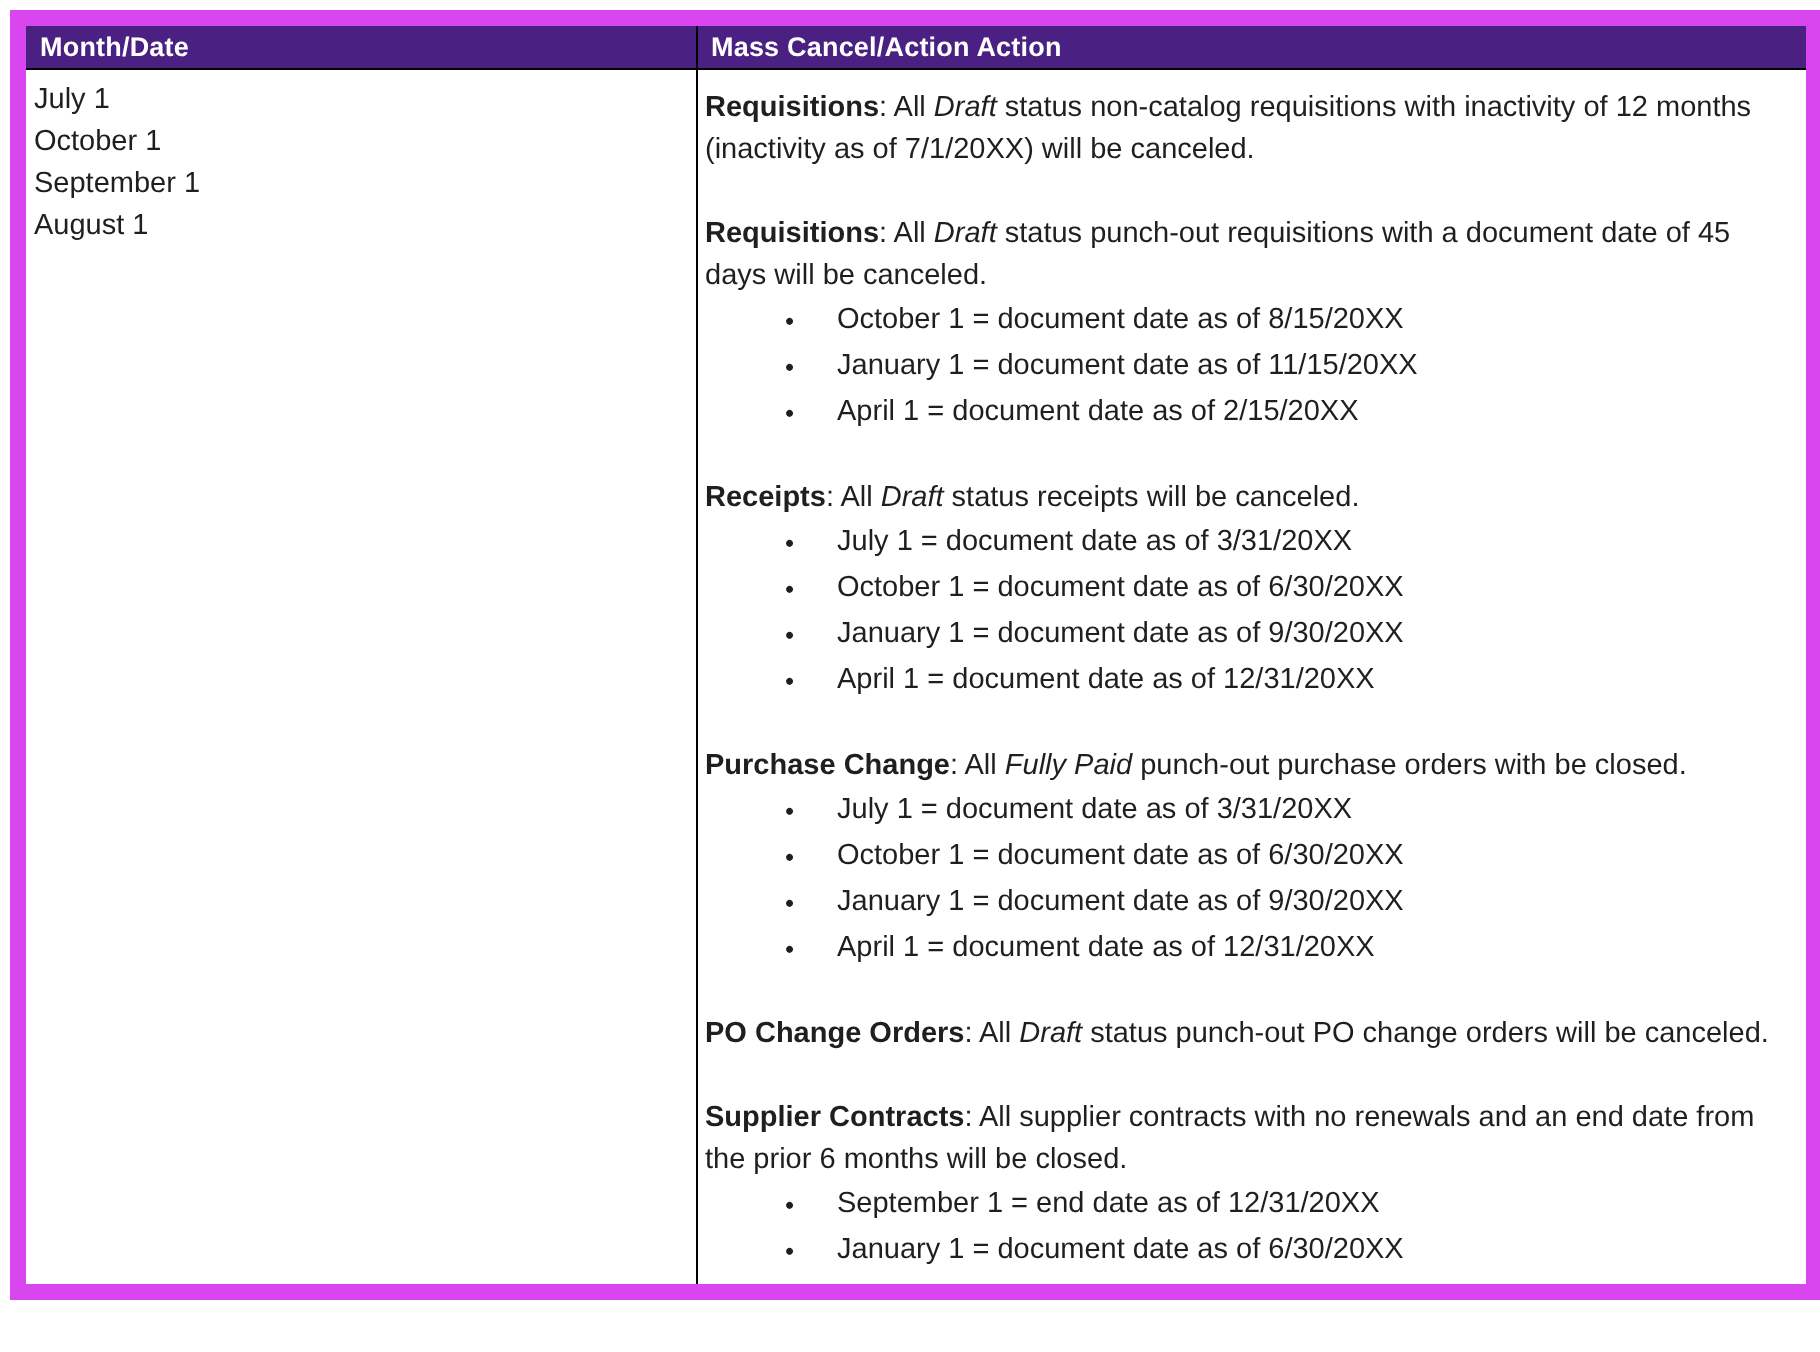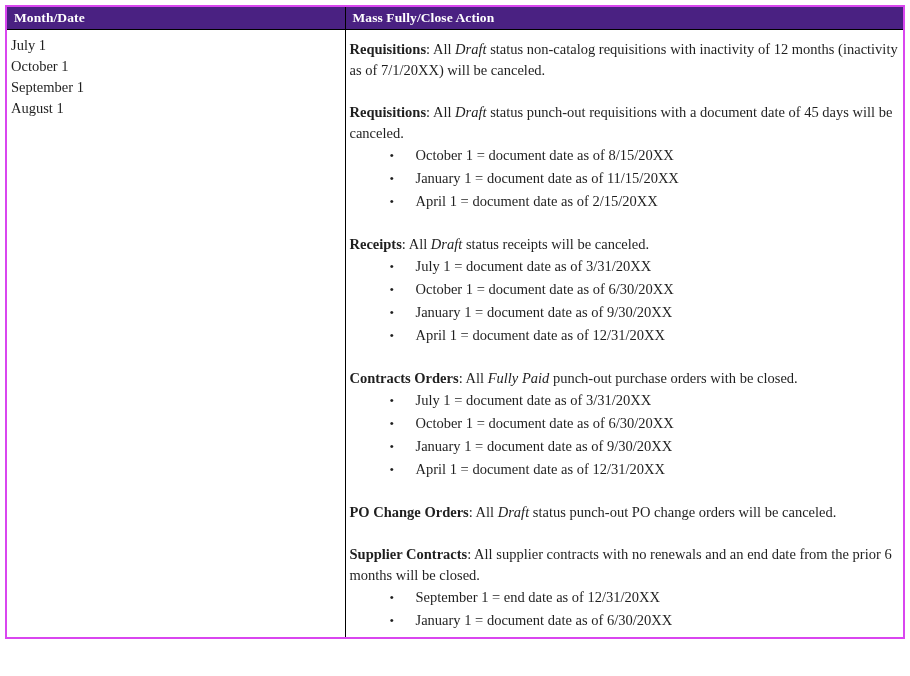--- a/index.html
+++ b/index.html
@@ -9,22 +9,21 @@
     font-family: "Liberation Sans", sans-serif;
     color: #1f1f1f;
     overflow: hidden;
   }
   .outer { padding: 5px; }
   table.doc {
     border-collapse: collapse;
     table-layout: fixed;
     width: 898px;
     height: 468px;
-    border: 2px solid #d946ef;
-    font-family: Liberation Serif, serif;
+    border: 8px solid #d946ef;
   }
   col.c1 { width: 339px; }
   col.c2 { width: 559px; }
   th, td {
     border: 1px solid #000;
     vertical-align: top;
     box-sizing: border-box;
   }
   th.hdr {
     background: var(--header-bg, #4A2182);
@@ -58,21 +57,21 @@
 
 <div class="outer">
   <table class="doc">
     <colgroup>
         <col class="c1">
         <col class="c2">
       </colgroup>
     <thead>
       <tr>
         <th class="hdr">Month/Date</th>
-        <th class="hdr">Mass Fully/Close Action</th>
+        <th class="hdr">Mass Cancel/Action Action</th>
       </tr>
     </thead>
     <tbody>
       <tr>
         <td class="cell">
           <div class="month-line">July 1</div>
           <div class="month-line">October 1</div>
           <div class="month-line">September 1</div>
           <div class="month-line">August 1</div>
         </td>
@@ -109,21 +108,21 @@
             <li>
                 <span class="bdot">•</span>
                 <span class="btxt">January 1 = document date as of 9/30/20XX</span>
               </li>
             <li>
                 <span class="bdot">•</span>
                 <span class="btxt">April 1 = document date as of 12/31/20XX</span>
               </li>
           </ul>
 
-          <p class="sec"><b>Contracts Orders</b><span>: All </span><em>Fully Paid</em><span> punch-out purchase orders with be closed.</span></p>
+          <p class="sec"><b>Purchase Change</b><span>: All </span><em>Fully Paid</em><span> punch-out purchase orders with be closed.</span></p>
           <ul class="blist">
             <li>
                 <span class="bdot">•</span>
                 <span class="btxt">July 1 = document date as of 3/31/20XX</span>
               </li>
             <li>
                 <span class="bdot">•</span>
                 <span class="btxt">October 1 = document date as of 6/30/20XX</span>
               </li>
             <li>

